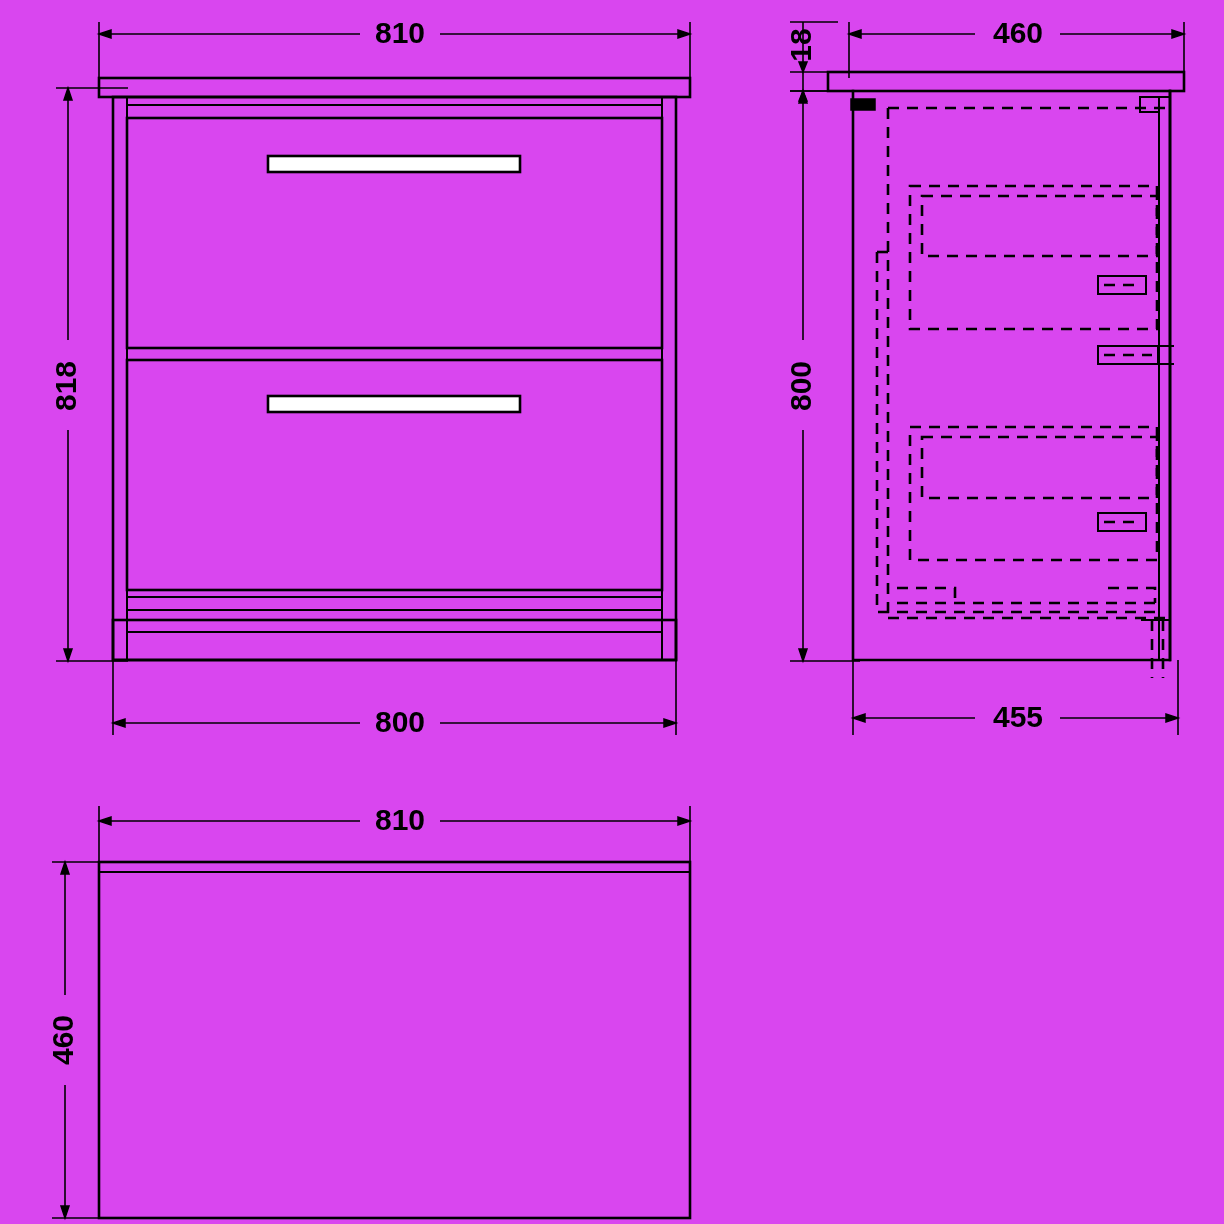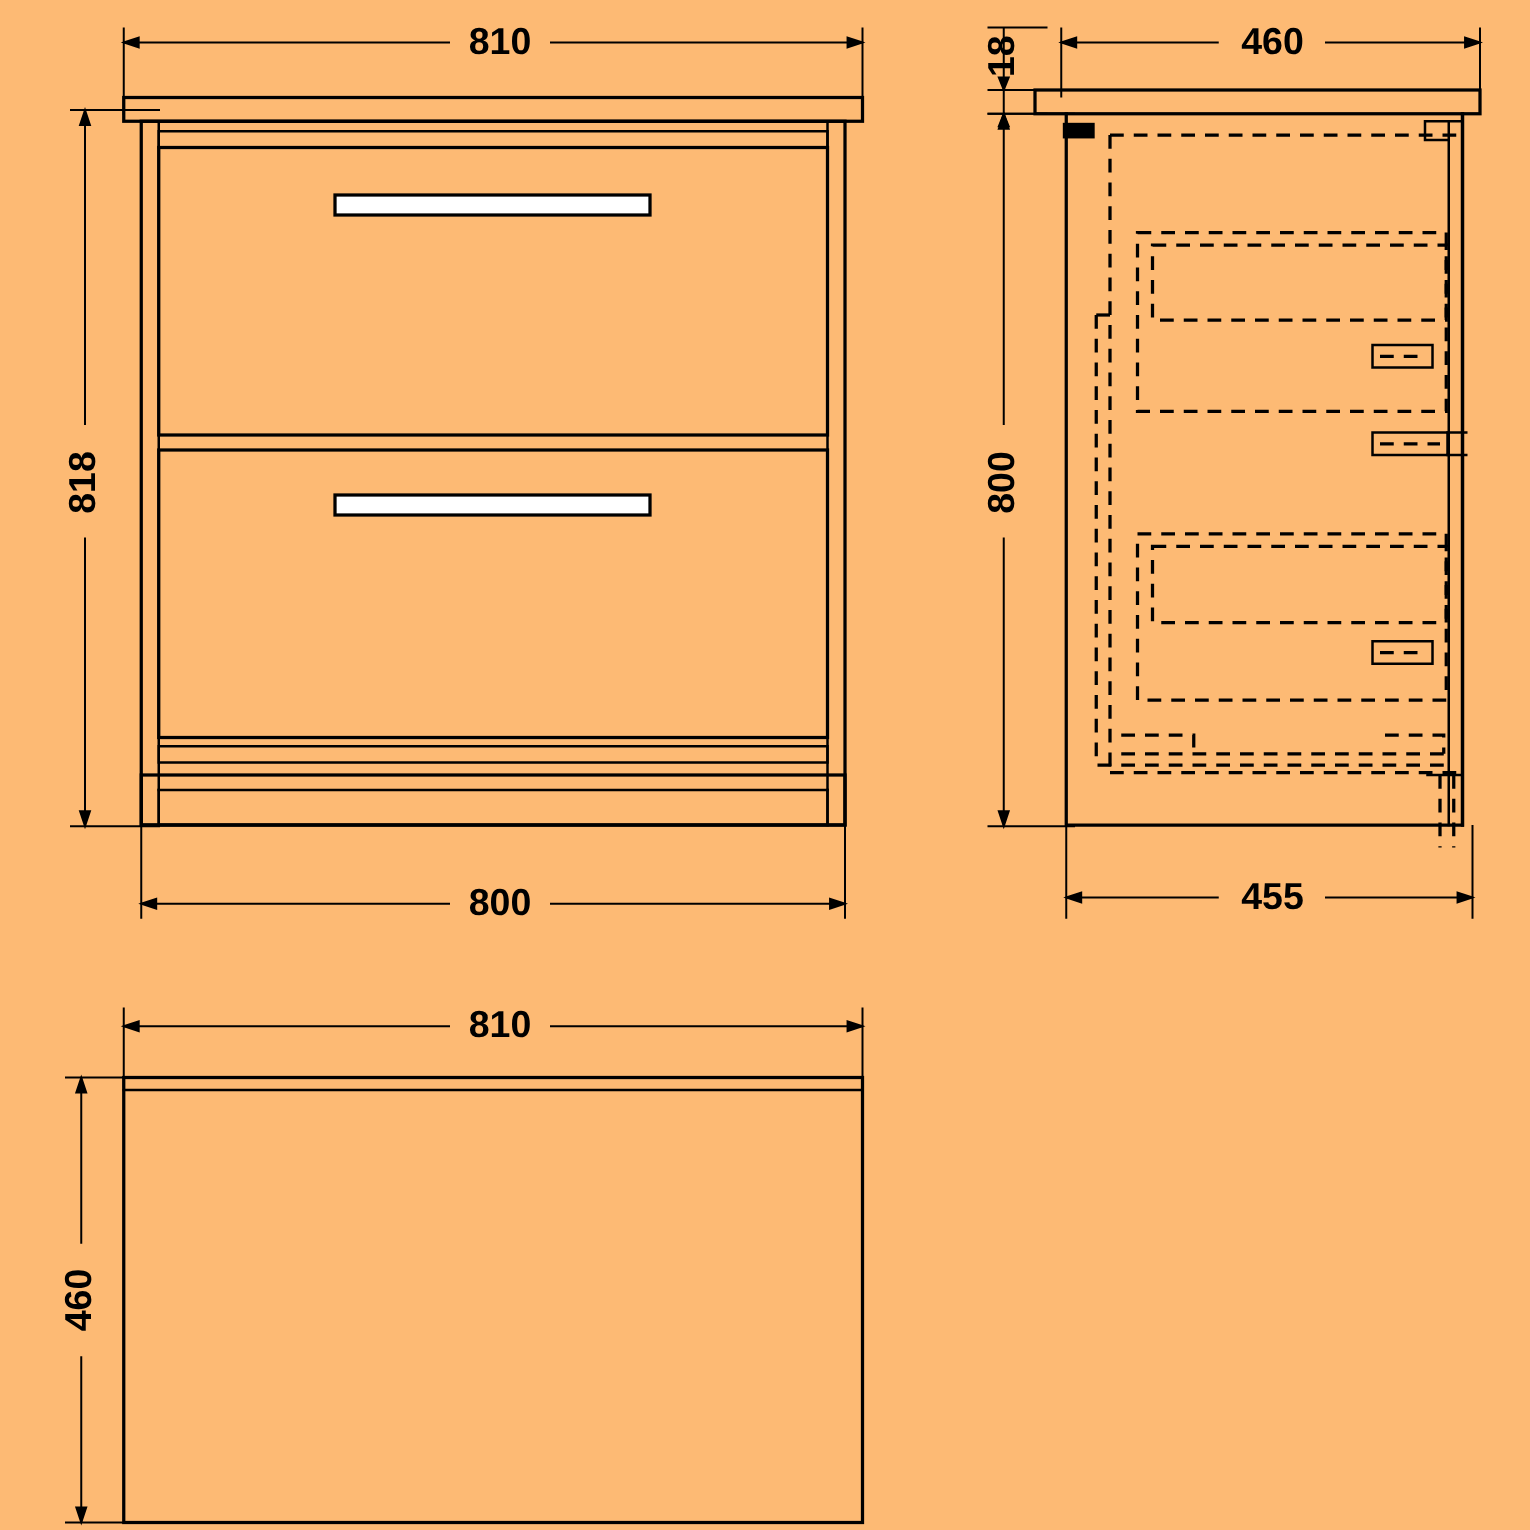--- a/index.html
+++ b/index.html
@@ -7,21 +7,21 @@
     padding: 0;
     background: #ffffff;
   }
   body {
     font-family: "Liberation Sans", sans-serif;
   }
   #sheet {
     position: relative;
     width: 1224px;
     height: 1224px;
-    background: #fdba74;
+    background: #d946ef;
     overflow: hidden;
   }
   #sheet svg {
     position: absolute;
     top: 0;
     left: 0;
     display: block;
   }
   .dim-text {
     font-family: "Liberation Sans", sans-serif;

